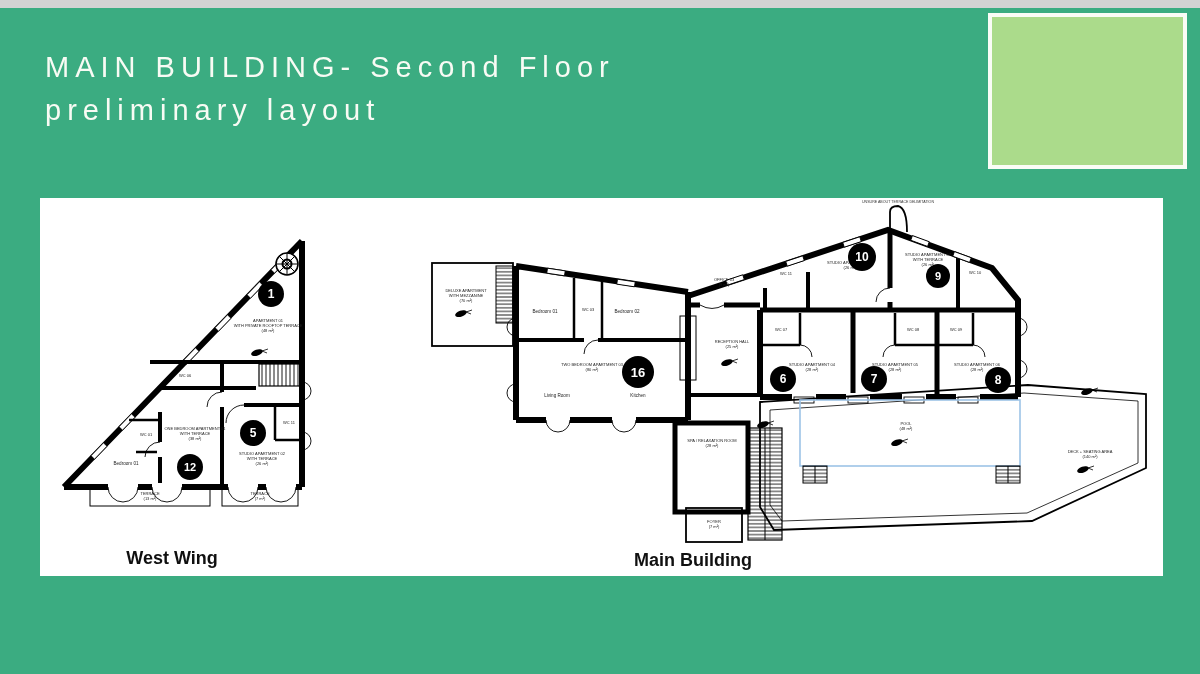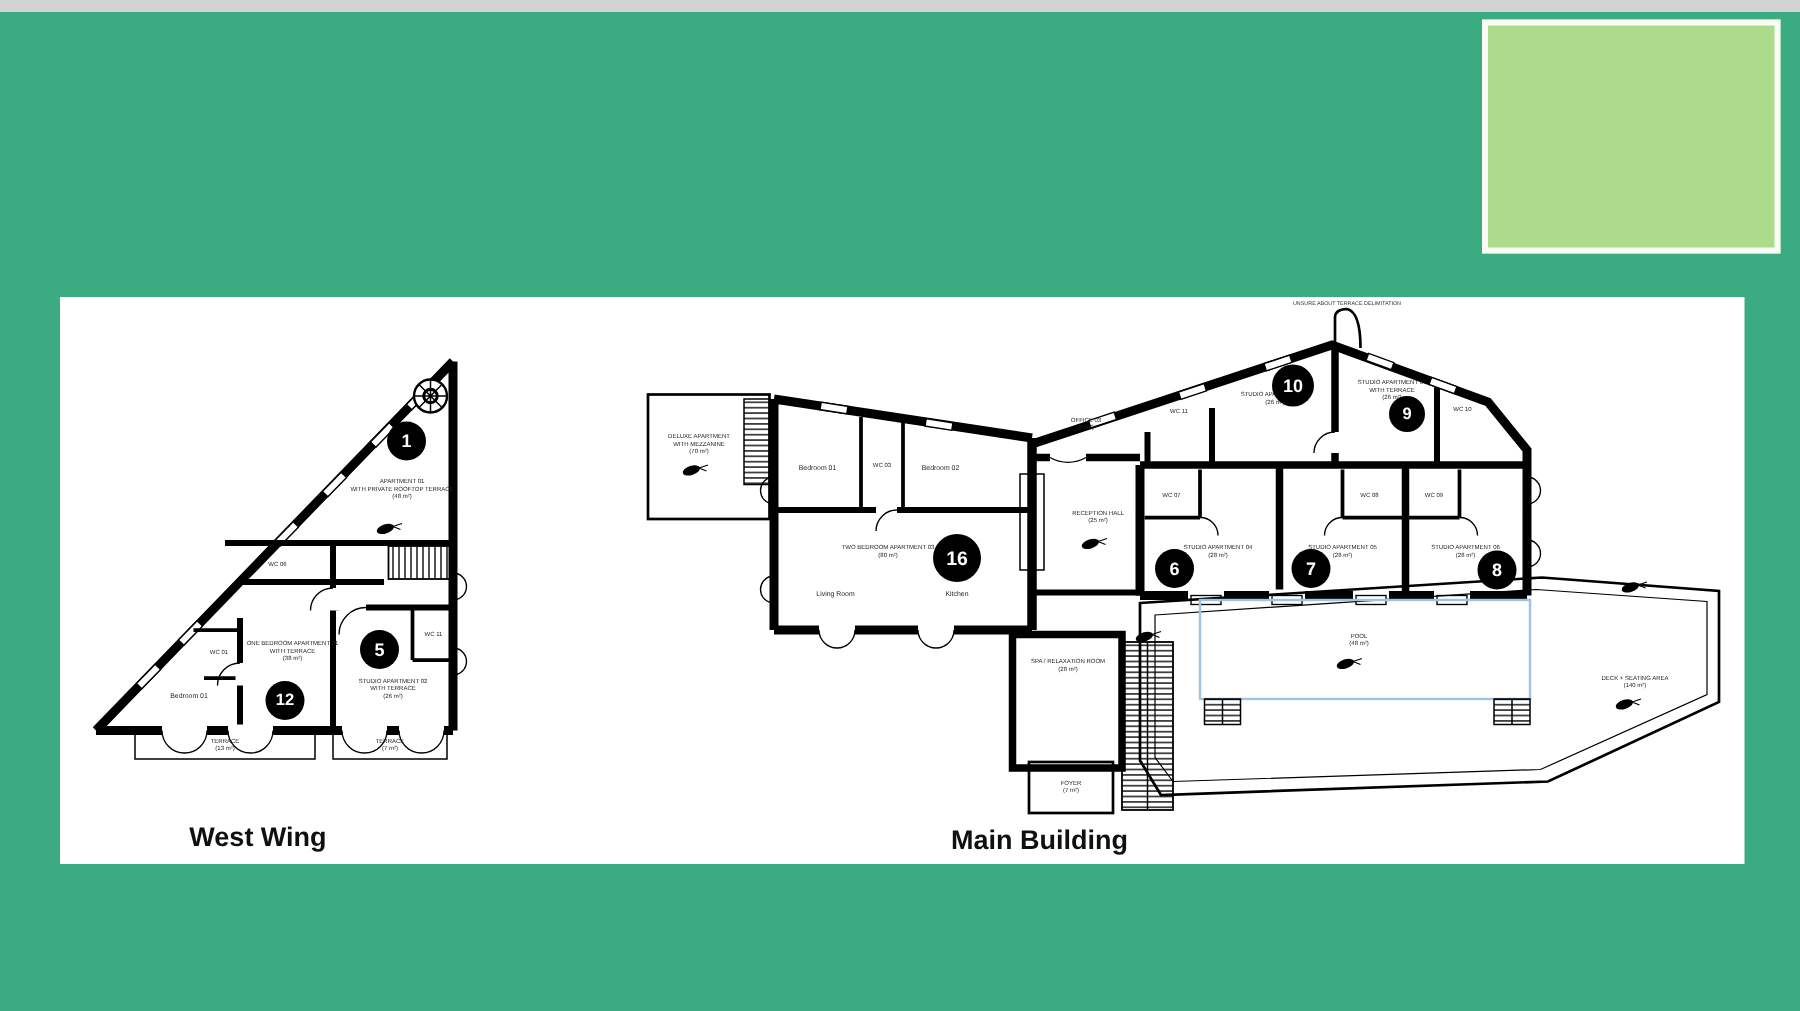--- a/index.html
+++ b/index.html
@@ -28,20 +28,21 @@
   .gap{fill:#fff;stroke:none;}
   .pool{stroke:#9DC3E6;stroke-width:1.6;fill:none;}
   .plantfill{fill:#000;}
 </style>
 </head>
 <body>
 
 <div class="slide">
   <div class="top-strip"></div>
 
+  <h1 class="title"><span>MAIN BUILDING- Second Floor</span><br><span>preliminary layout</span></h1>
 
   <div class="accent"></div>
 
   <div class="panel">
     <svg width="1123" height="378" viewBox="40 198 1123 378" xmlns="http://www.w3.org/2000/svg">
       <defs>
         <pattern id="hatchH" width="4" height="3.6" patternUnits="userSpaceOnUse">
           <path d="M0,1.8 H4" stroke="#000" stroke-width="0.9"></path>
         </pattern>
         <pattern id="hatchV" width="4" height="4" patternUnits="userSpaceOnUse">

